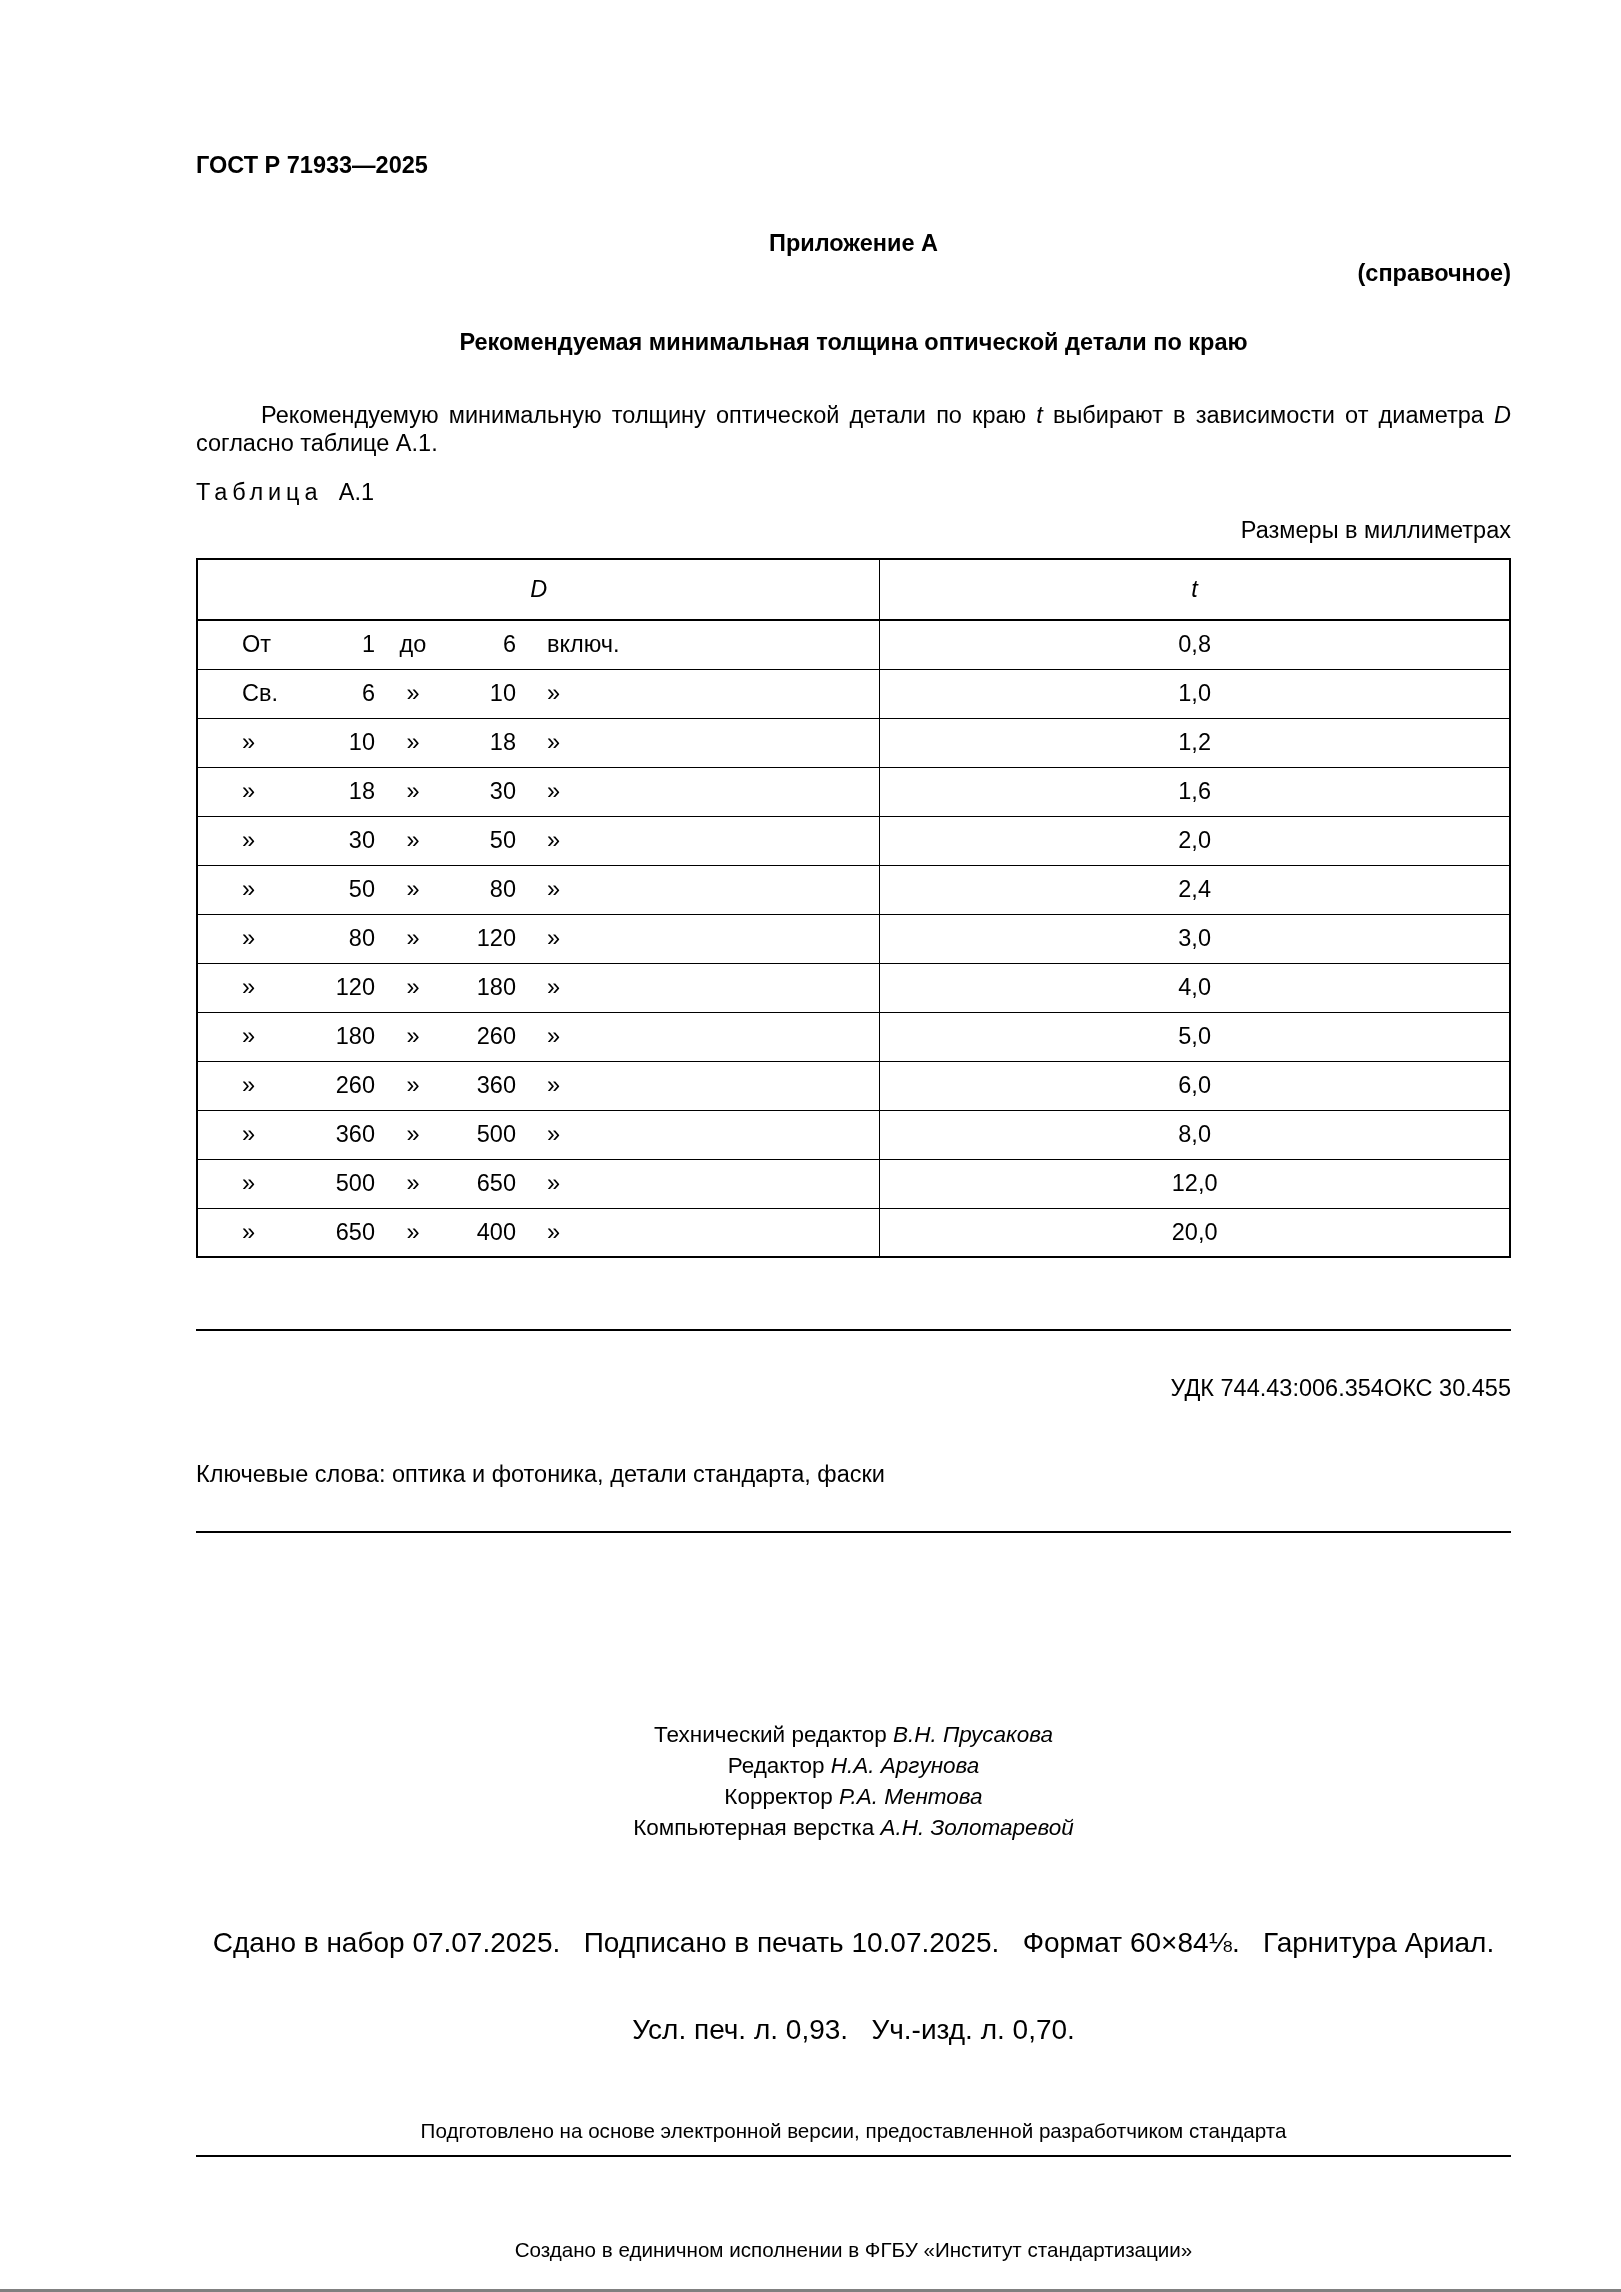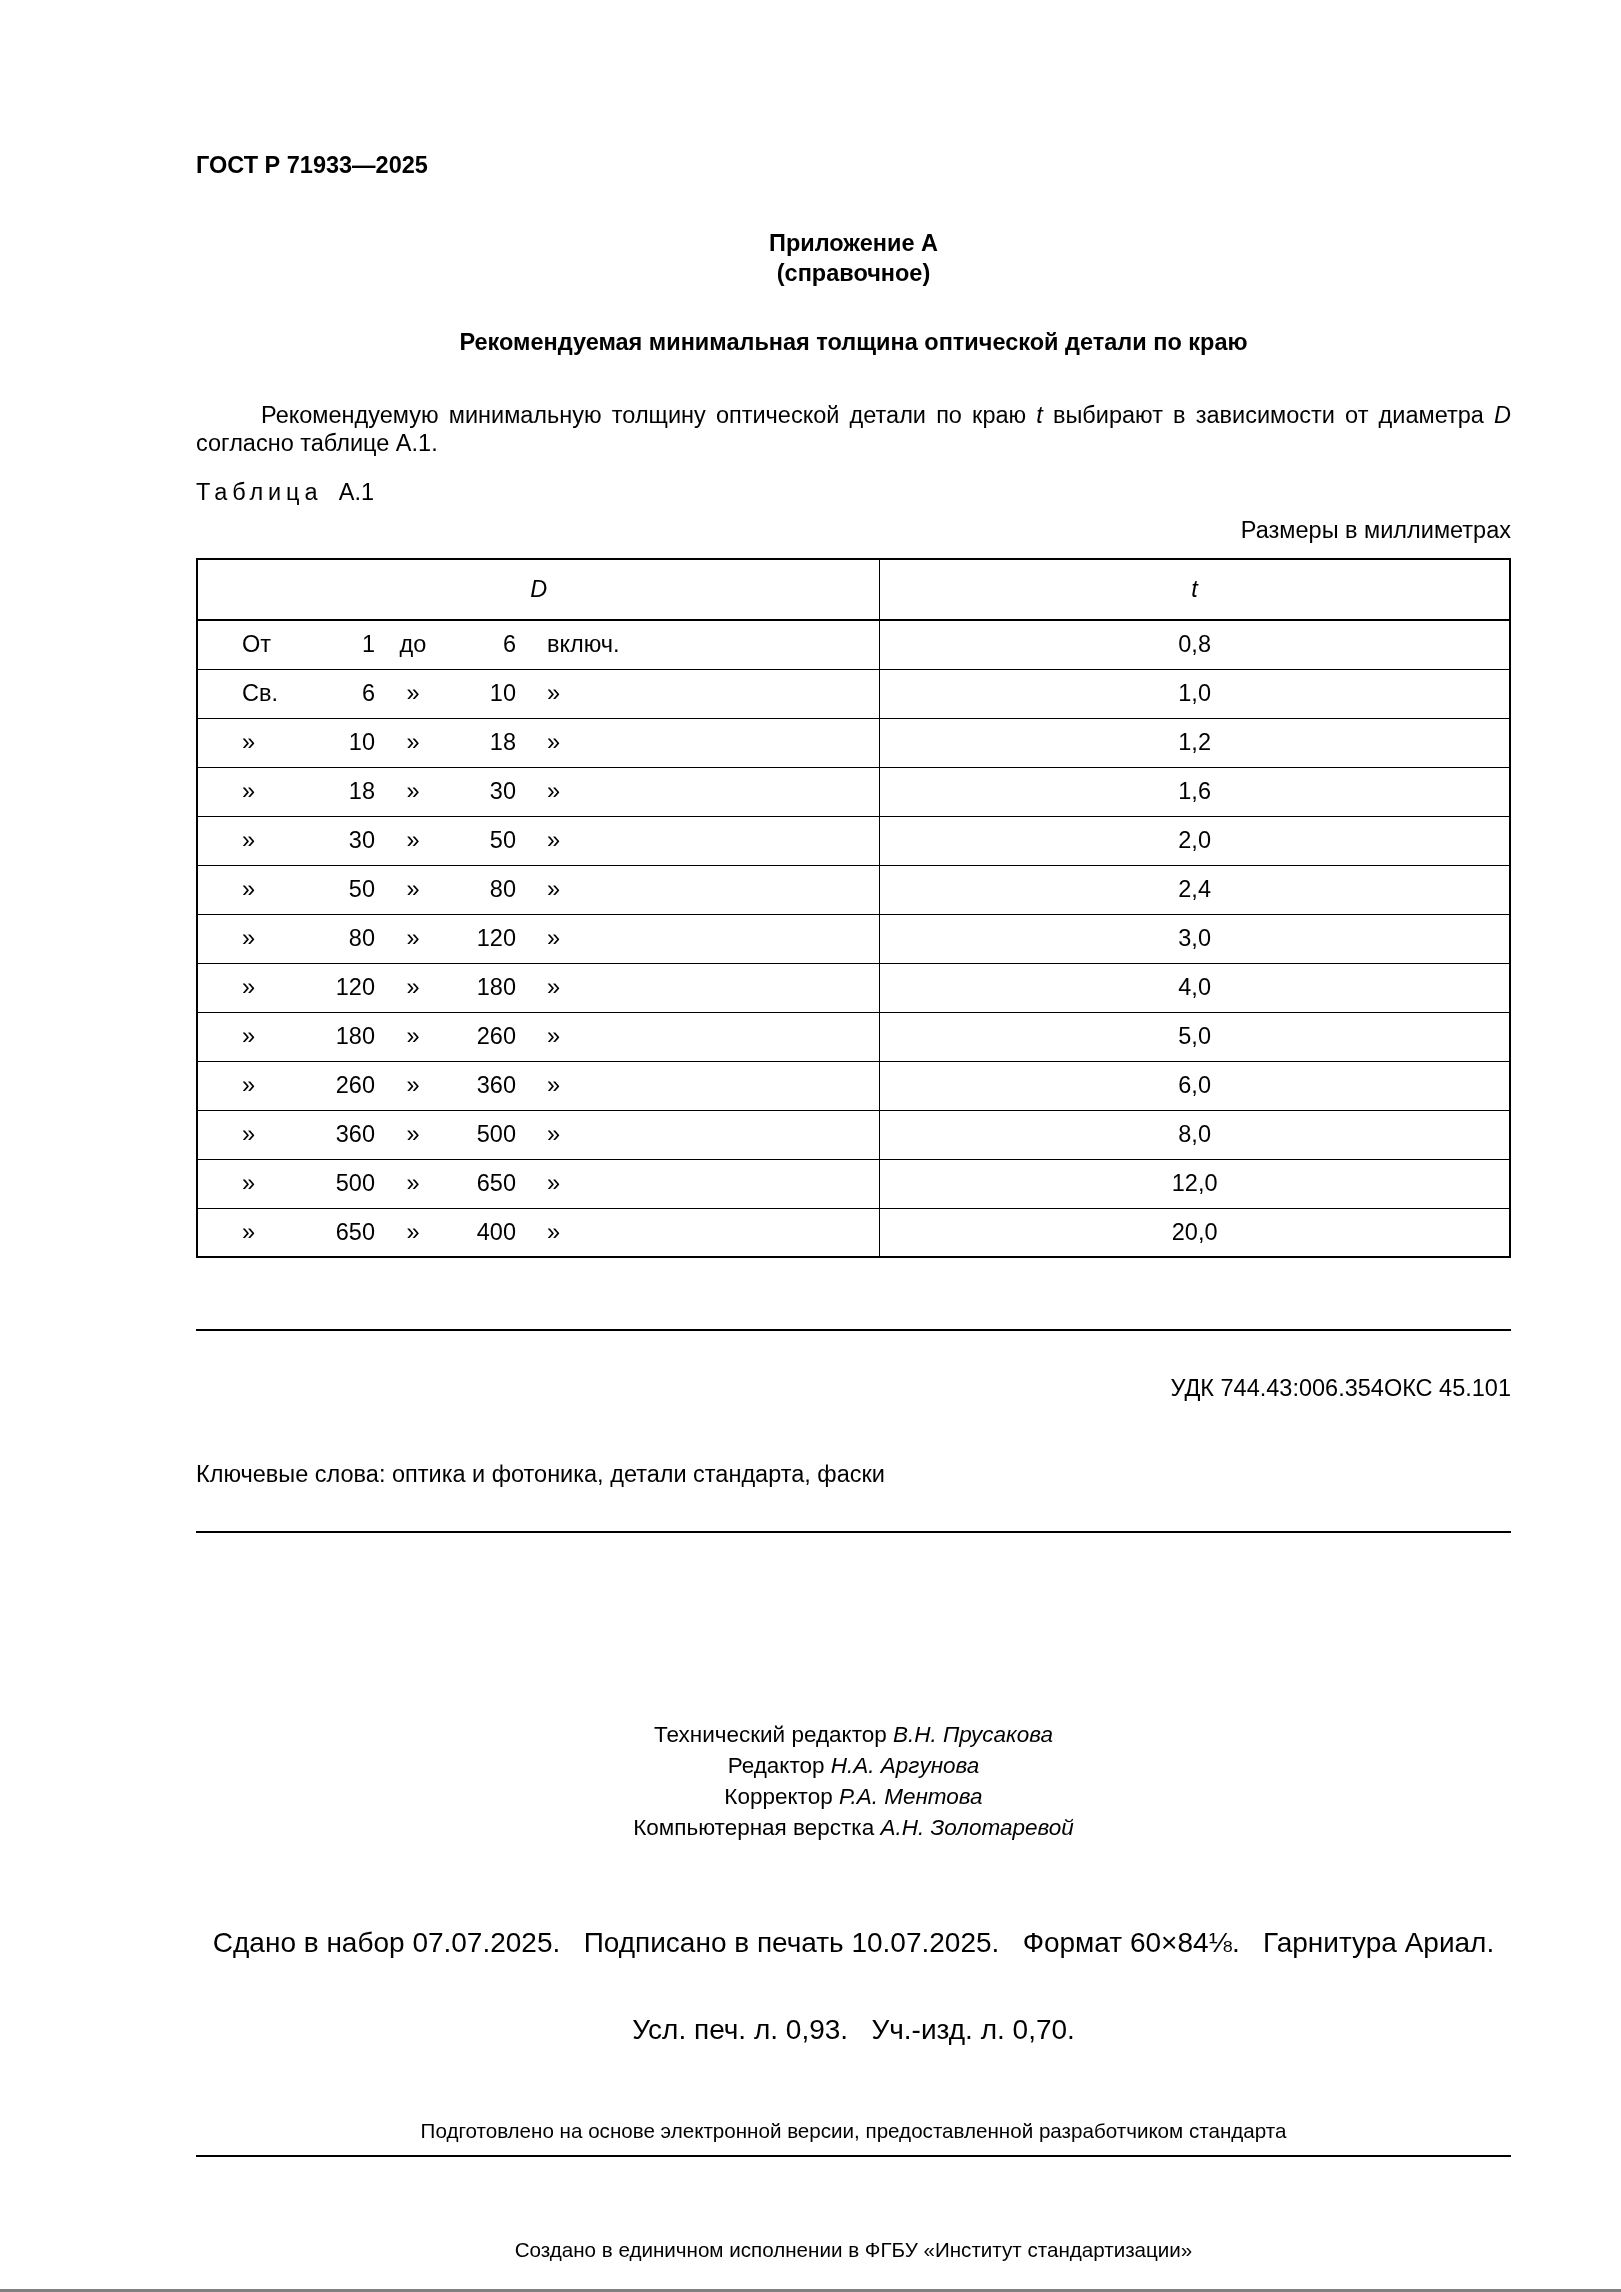--- a/index.html
+++ b/index.html
@@ -4,21 +4,21 @@
 <style>
   * { margin:0; padding:0; box-sizing:border-box; }
   html,body { background:#808080; }
   .page {
     width:1621px; height:2289px; margin:0 auto; background:#ffffff;
     font-family:"Liberation Sans", sans-serif; color:#000;
     padding:152px 110px 0 196px; overflow:hidden; font-size:23.5px;
   }
   .doc-code { font-weight:bold; font-size:23.5px; }
   .annex-title { text-align:center; font-weight:bold; margin-top:49px; line-height:30px; }
-  .annex-sub { text-align:center; font-weight:bold; line-height:30px; }
+  .annex-sub { text-align:right; font-weight:bold; line-height:30px; }
   .main-title { text-align:center; font-weight:bold; margin-top:41px; }
   .paragraph { margin-top:45px; line-height:28px; text-indent:65px; text-align:justify; }
   .it { font-style:italic; }
   .table-caption { margin-top:21.6px; }
   .table-caption .cap-label { letter-spacing:4.9px; margin-right:9.8px; }
   .units-note { text-align:right; margin-top:11.8px; }
   table.gost { width:100%; border-collapse:collapse; margin-top:13.7px; border:2px solid #000; }
   table.gost th, table.gost td { border:1px solid #000; }
   table.gost thead th {
     height:61px; font-style:italic; font-weight:normal; text-align:center;
@@ -247,21 +247,21 @@
       </td>
       <td class="t-cell">20,0</td>
     </tr>
   </tbody>
   </table>
 
   <div class="rule rule-after-table"></div>
 
   <div class="udk-line">
     <span>УДК 744.43:006.354</span>
-    <span>ОКС 45.101</span>
+    <span>ОКС 30.455</span>
   </div>
 
   <div class="keywords">Ключевые слова: оптика и фотоника, детали стандарта, фаски</div>
 
   <div class="rule rule-after-keywords"></div>
 
   <div class="credits">
     <div>
       <span>Технический редактор</span>
       <span class="it">В.Н. Прусакова</span>

